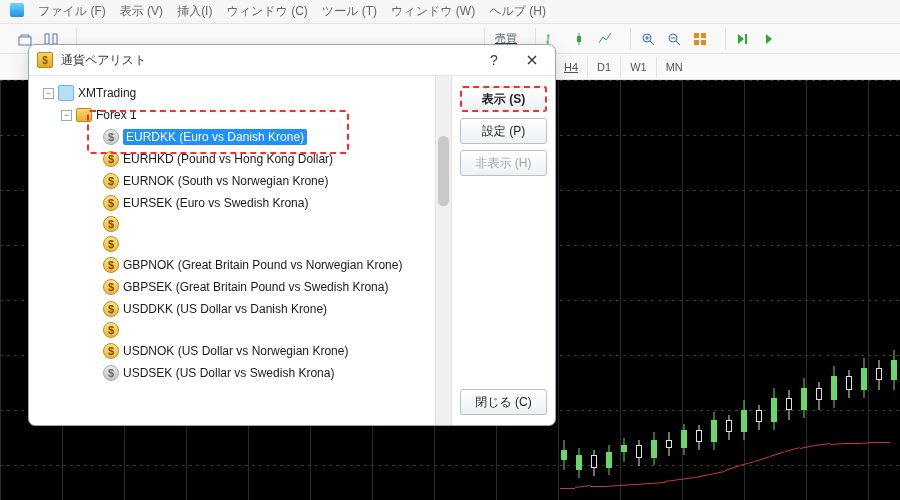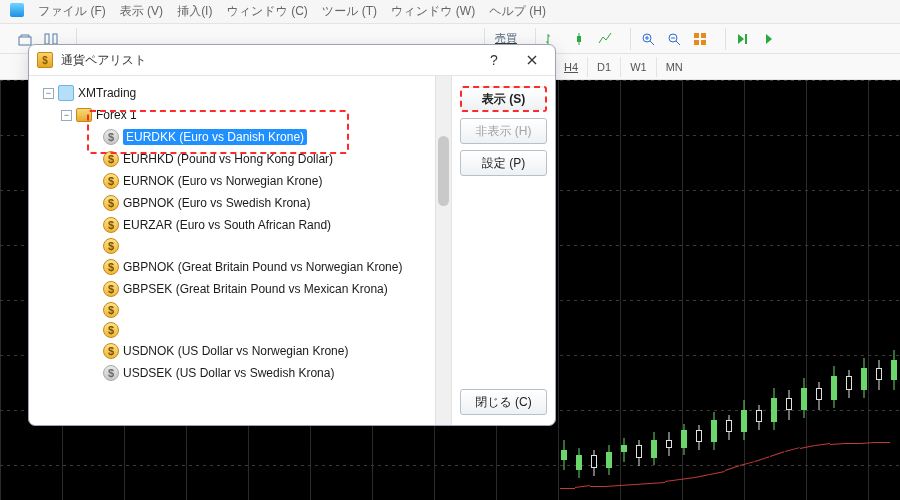--- a/index.html
+++ b/index.html
@@ -345,64 +345,64 @@
             <div class="node lv3">
               <span class="icon-dollar grey">$</span> 
               <span><span class="sel">EURDKK  (Euro vs Danish Krone)</span></span>
             </div>
             <div class="node lv3">
               <span class="icon-dollar gold">$</span> 
               <span>EURHKD  (Pound vs Hong Kong Dollar)</span>
             </div>
             <div class="node lv3">
               <span class="icon-dollar gold">$</span> 
-              <span>EURNOK  (Euro vs Norwegian Krone)</span>
-            </div>
-            <div class="node lv3">
-              <span class="icon-dollar gold">$</span> 
-              <span>GBPNOK  (Euro vs Swedish Krona)</span>
-            </div>
-            <div class="node lv3">
-              <span class="icon-dollar gold">$</span> 
-              <span>EURZAR  (Euro vs South African Rand)</span>
+              <span>EURNOK  (South vs Norwegian Krone)</span>
+            </div>
+            <div class="node lv3">
+              <span class="icon-dollar gold">$</span> 
+              <span>EURSEK  (Euro vs Swedish Krona)</span>
+            </div>
+            <div class="node lv3">
+              <span class="icon-dollar gold">$</span> 
             </div>
             <div class="node lv3">
               <span class="icon-dollar gold">$</span> 
             </div>
             <div class="node lv3">
               <span class="icon-dollar gold">$</span> 
               <span>GBPNOK  (Great Britain Pound vs Norwegian Krone)</span>
             </div>
             <div class="node lv3">
               <span class="icon-dollar gold">$</span> 
-              <span>GBPSEK  (Great Britain Pound vs Mexican Krona)</span>
-            </div>
-            <div class="node lv3">
-              <span class="icon-dollar gold">$</span> 
+              <span>GBPSEK  (Great Britain Pound vs Swedish Krona)</span>
+            </div>
+            <div class="node lv3">
+              <span class="icon-dollar gold">$</span> 
+              <span>USDDKK  (US Dollar vs Danish Krone)</span>
             </div>
             <div class="node lv3">
               <span class="icon-dollar gold">$</span> 
             </div>
             <div class="node lv3">
               <span class="icon-dollar gold">$</span> 
               <span>USDNOK  (US Dollar vs Norwegian Krone)</span>
             </div>
             <div class="node lv3">
               <span class="icon-dollar grey">$</span> 
               <span>USDSEK  (US Dollar vs Swedish Krona)</span>
             </div>
           </div>
         <div class="tree-scroll">
             <div class="thumb"></div>
           </div>
         <div class="hl-red hl1"></div>
       </div>
       <div class="dlg-right">
         <div class="btn show-hl">表示 (S)</div>
+        <div class="btn">設定 (P)</div>
         <div class="btn disabled">非表示 (H)</div>
-        <div class="btn">設定 (P)</div>
         <div class="spacer"></div>
         <div class="btn">閉じる (C)</div>
       </div>
     </div>
   </div>
 
 </div>
 
 </body></html>

